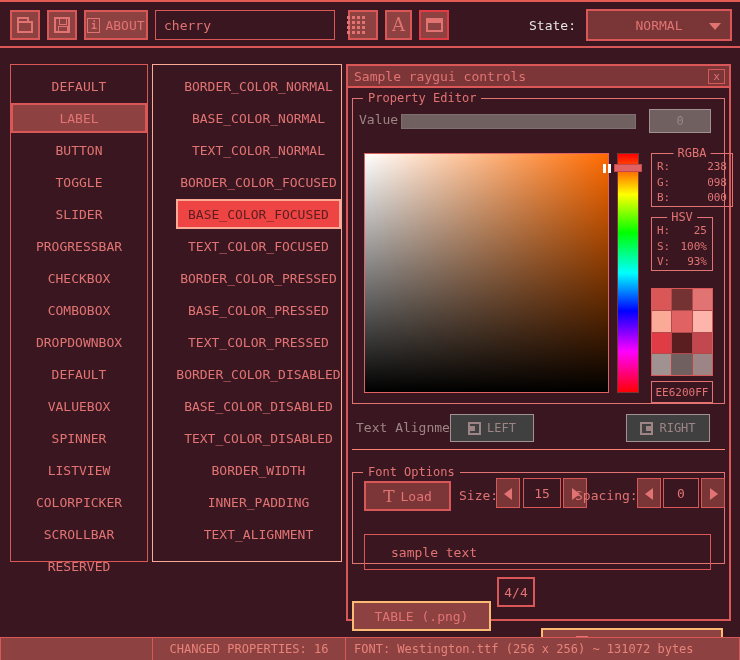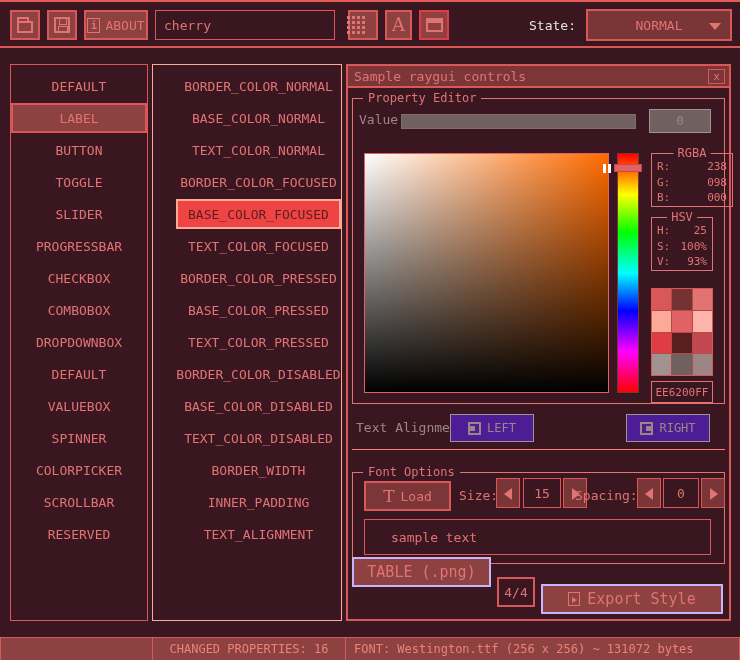--- a/index.html
+++ b/index.html
@@ -52,21 +52,21 @@
   .ic-grid { position:relative; width:3px; height:3px; background:#e17373; margin:-15px 15px 0 -7px;
     box-shadow: 0 0 #e17373,5px 0 #e17373,10px 0 #e17373,15px 0 #e17373,
                 0 5px #e17373,5px 5px #e17373,10px 5px #e17373,15px 5px #e17373,
                 0 10px #e17373,5px 10px #e17373,10px 10px #e17373,15px 10px #e17373,
                 0 15px #e17373,5px 15px #e17373,10px 15px #e17373,15px 15px #e17373; }
   .ic-grid-wrap { width:18px; height:18px; overflow:visible; display:flex; align-items:flex-start; padding-top:15px; }
   .ic-A { font-family:"DejaVu Serif", serif; font-size:18px; color:#e17373; line-height:1; }
   .ic-window { position:relative; width:17px; height:14px; border:2px solid #e17373; }
   .ic-window::before { content:""; position:absolute; left:0; top:0; width:13px; height:3px; background:#e17373; }
   
-  .listview { position:absolute; top:62px; height:557px; border:1px solid #da5757; padding-top:6px; }
+  .listview { position:absolute; top:62px; height:498px; border:1px solid #da5757; padding-top:6px; }
   .lv-left  { left:10px;  width:138px; }
   .lv-mid   { left:152px; width:190px; border-color:#faaa97;padding-left:23px; }
   .lv-item {
     height:30px; margin:0 0 2px 0; display:flex; align-items:center; justify-content:center;
     font-size:13px; color:#e17373; cursor:pointer; border:2px solid transparent;
   }
   .lv-left .lv-item.sel { background:#8e4141; border-color:#da5757; }
   .lv-mid  .lv-item.sel { background:#ef4444; border-color:#faaa97; color:#5b1e20; }
   
   .window { position:absolute; left:346px; top:62px; width:385px; height:557px; border:2px solid #da5757; }
@@ -104,44 +104,44 @@
   .legend-c { left:50%; transform:translateX(-50%); padding:0 4px; }
   .cval-rows { position:absolute; inset:6px 5px 2px 5px; display:flex; flex-direction:column; justify-content:space-between; }
   .cval { display:flex; justify-content:space-between; font-size:11px; cursor:text; }
   .palette { position:absolute; left:298px; top:189px; width:62px; height:88px; background:#b14a4a;
     display:grid; grid-template-columns:repeat(3,1fr); grid-template-rows:repeat(4,1fr); gap:1px; padding:0; border:1px solid #da5757; }
   .swatch { cursor:pointer; }
   .hexbox { position:absolute; left:298px; top:282px; width:62px; height:22px; border:1px solid #e17373;
     font-size:11px; display:flex; align-items:center; justify-content:center; cursor:text; }
   
   .ta-label { position:absolute; left:8px; top:332px; font-size:13px; white-space:nowrap; }
-  .ta-btn { position:absolute; top:326px; width:84px; height:28px; background:#4c1d95; border:1px solid #a19292;
+  .ta-btn { position:absolute; top:326px; width:84px; height:28px; background:#404040; border:1px solid #a19292;
     color:#9e8585; font-size:12px; font-family:inherit; display:flex; align-items:center; justify-content:center; gap:6px; }
   .ic-align { position:relative; width:13px; height:13px; border:2px solid #9e8585; }
   .ic-align::before { content:""; position:absolute; top:2px; width:5px; height:5px; background:#9e8585; }
   .al-left::before { left:0; } .al-center::before { left:2px; } .al-right::before { right:0; }
   .hline { position:absolute; left:4px; top:361px; width:373px; border-top:1px solid #fb8170; }
   
   .gb-fo { left:4px; top:384px; width:373px; height:92px; }
   .loadbtn { position:absolute; left:11px; top:8px; width:87px; height:30px; border:2px solid #da5757; background:#7d3638;
     color:#e17373; font-size:13px; font-family:inherit; display:flex; align-items:center; justify-content:center; gap:6px; cursor:pointer; }
   .ic-T { font-family:"DejaVu Serif", serif; font-size:17px; line-height:1; }
   .fo-label { position:absolute; top:15px; font-size:13px; }
   .sz-label { left:106px; } .sp-label { left:222px; }
   .spin-btn { position:absolute; top:5px; width:24px; height:30px; border:1px solid #da5757; background:#7a3537; cursor:pointer; }
   .spin-btn::before { content:""; position:absolute; top:9px; width:0; height:0; }
   .spin-l::before { left:7px; border-top:6px solid transparent; border-bottom:6px solid transparent; border-right:8px solid #e17373; }
   .spin-r::before { left:8px; border-top:6px solid transparent; border-bottom:6px solid transparent; border-left:8px solid #e17373; }
   .spin-val { position:absolute; top:5px; height:30px; border:1px solid #da5757; color:#e17373; font-size:13px;
     display:flex; align-items:center; justify-content:center; cursor:text; }
-  .sampletext { position:absolute; left:11px; top:46px; width:347px; height:36px; border:1px solid #da5757;
+  .sampletext { position:absolute; left:11px; top:61px; width:347px; height:36px; border:1px solid #da5757;
     font-size:13px; display:flex; align-items:center; padding-left:26px; cursor:text; }
   
-  .bigbtn { position:absolute; top:469px; height:30px; border:2px solid #c4b5fd; background:#8e4141; color:#e17373;
-    font-size:15px; font-family:inherit; display:flex; align-items:center; justify-content:center; gap:7px; cursor:pointer; }
+  .bigbtn { position:absolute; top:513px; height:30px; border:2px solid #fdba74; background:#8e4141; color:#e17373;
+    font-size:13px; font-family:inherit; display:flex; align-items:center; justify-content:center; gap:7px; cursor:pointer; }
   .tablebtn { left:4px; width:139px; }
   .pagesbox { position:absolute; top:489px; left:149px; width:38px; height:30px; border:2px solid #da5757;
     font-size:13px; display:flex; align-items:center; justify-content:center; }
   .exportbtn { left:193px; width:182px;margin-top:27px; }
   .ic-export { position:relative; width:12px; height:14px; border:1px solid #e17373; }
   .ic-export::before { content:""; position:absolute; left:3px; top:4px; width:0; height:0;
     border-top:3px solid transparent; border-bottom:3px solid transparent; border-left:5px solid #e17373; }
   
   .statusbar { position:absolute; left:0; top:635px; width:740px; height:24px; background:#8e4141;
     border:1px solid #da5757; display:flex; font-size:12px; color:#e8837a; }
@@ -190,20 +190,21 @@
     <div class="lv-item">BUTTON</div>
     <div class="lv-item">TOGGLE</div>
     <div class="lv-item">SLIDER</div>
     <div class="lv-item">PROGRESSBAR</div>
     <div class="lv-item">CHECKBOX</div>
     <div class="lv-item">COMBOBOX</div>
     <div class="lv-item">DROPDOWNBOX</div>
     <div class="lv-item">DEFAULT</div>
     <div class="lv-item">VALUEBOX</div>
     <div class="lv-item">SPINNER</div>
+    <div class="lv-item">LISTVIEW</div>
     <div class="lv-item">COLORPICKER</div>
     <div class="lv-item">SCROLLBAR</div>
     <div class="lv-item">RESERVED</div>
   </div>
 
   <div class="listview lv-mid">
     <div class="lv-item">BORDER_COLOR_NORMAL</div>
     <div class="lv-item">BASE_COLOR_NORMAL</div>
     <div class="lv-item">TEXT_COLOR_NORMAL</div>
     <div class="lv-item">BORDER_COLOR_FOCUSED</div>

